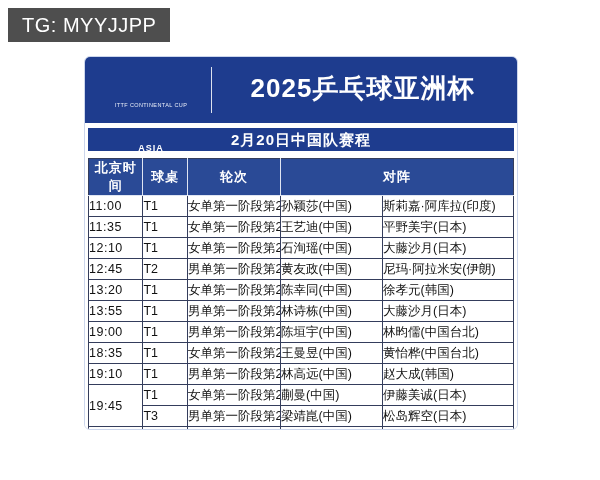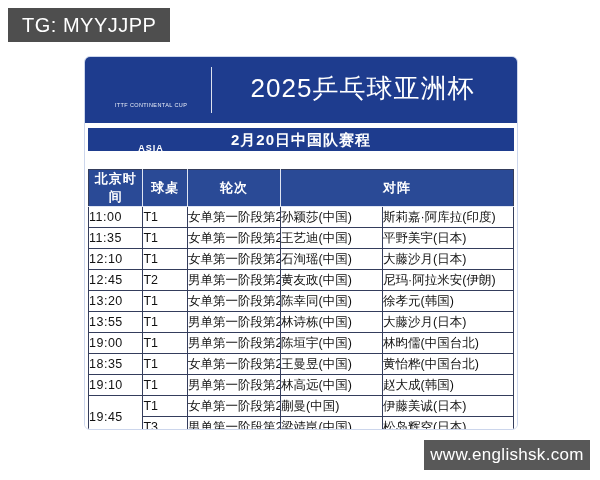--- a/index.html
+++ b/index.html
@@ -31,29 +31,29 @@
     display:flex;align-items:center;padding:0 10px 0 12px;color:#ffffff;
   }
   .logo-block{display:flex;flex-direction:column;align-items:center;line-height:1.15;}
   .logo-left{width:108px;gap:35px;}
   .logo-right{width:92px;}
   .logo-caption{font-size:5.5px;letter-spacing:.4px;white-space:nowrap;color:#e8edf8;}
   .logo-main{font-size:9px;font-weight:bold;letter-spacing:1px;white-space:nowrap;}
   .logo-sub{font-size:5.5px;letter-spacing:.8px;white-space:nowrap;color:#b9c6e8;}
   .header-divider{width:1px;height:46px;background:#ffffff;opacity:.85;margin:0 6px;}
   .header-title{
-    flex:1;text-align:center;font-size:26px;font-weight:normal;
+    flex:1;text-align:center;font-size:26px;font-weight:bold;
     letter-spacing:1px;white-space:nowrap;padding-bottom:4px;
   }
 
   .card-body{padding:5px 3px 3px 3px;background:#ffffff;}
   .subtitle-bar{
     background:var(--navy);color:#ffffff;text-align:center;
     font-size:15px;font-weight:bold;height:23px;line-height:23px;
-    letter-spacing:1px;margin-bottom:18px;
+    letter-spacing:1px;margin-bottom:7px;
   }
 
   table.schedule{
     width:100%;border-collapse:collapse;table-layout:fixed;
     border:1.5px solid var(--grid);
   }
   .w-time{width:12.8%;} .w-table{width:10.5%;} .w-round{width:21.9%;}
   .w-p1{width:24%;} .w-p2{width:30.8%;}
   table.schedule th{
     background:var(--navy-light);color:#ffffff;
@@ -207,15 +207,14 @@
               <td class="cell-table">T1</td>
               <td class="cell-round">男单第一阶段第2轮</td>
               <td class="cell-player-cn">王楚钦(中国)</td>
               <td class="cell-player-opp">宇田幸矢(日本)</td>
             </tr>
           </tbody>
       </table>
     </div>
   </div>
 
-  <div class="site-badge">www.englishsk.com</div>
 
 </div>
 
 </body></html>

